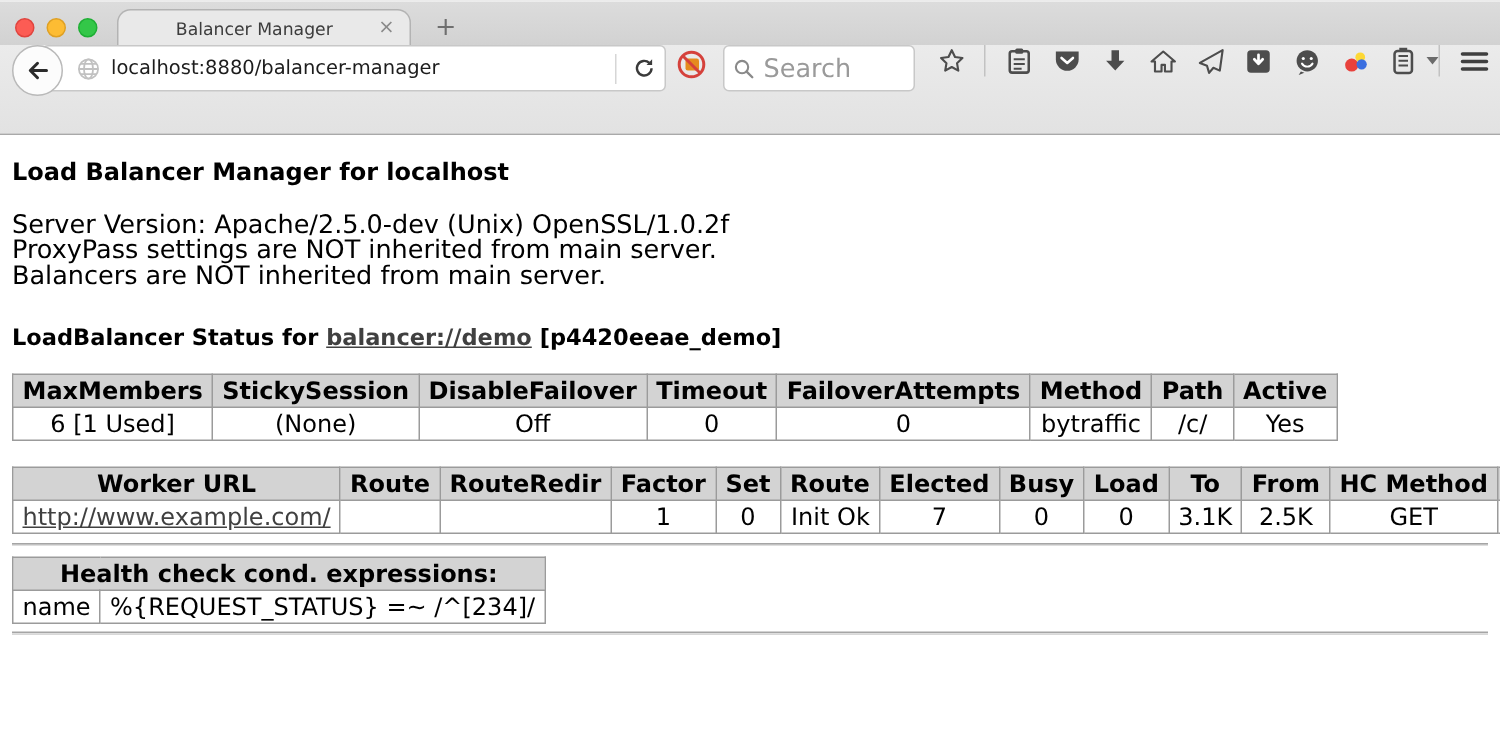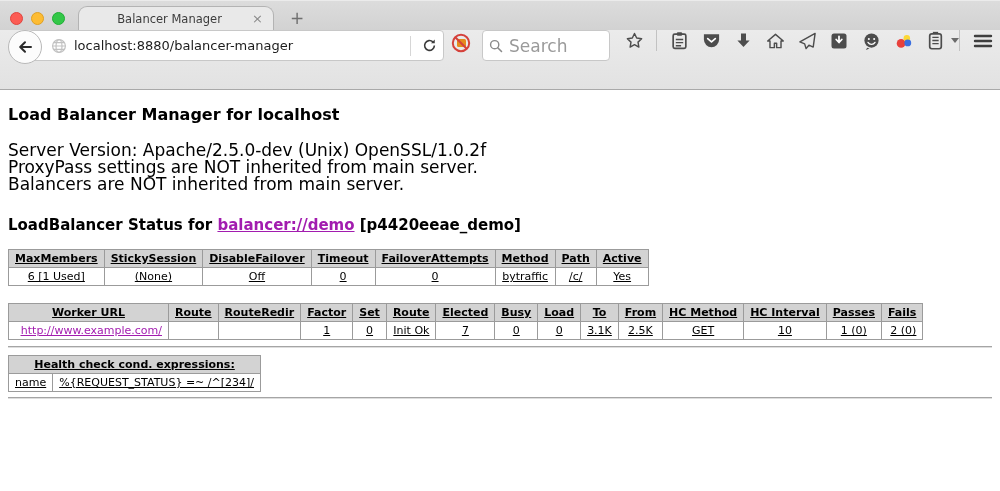--- a/index.html
+++ b/index.html
@@ -86,23 +86,23 @@
     border-left:4px solid transparent; border-right:4px solid transparent;
     border-top:5px solid #6b6b6b;
   }
   .right-group { margin-left:auto; display:flex; align-items:center; gap:13px; padding-right:2px; }
 
   
   .content { padding:0 8px; background:#fff; height:400px; overflow:hidden; color:#000; }
   h1.page-title { font-size:16px; margin:15px 0 18px 0; letter-spacing:0; }
   .info-line { font-size:17px; line-height:17px; }
   h3.status-heading { font-size:15px; margin:23px 0 15px 0; }
-  h3 a, td a { color:#a21caf; text-decoration:underline; }
-
-  table { border-collapse:collapse; font-size:11px; margin:0; border:1px solid #6f6f6f;text-decoration:underline; }
+  h3 a, td a { color:#404040; text-decoration:underline; }
+
+  table { border-collapse:collapse; font-size:16px; margin:0; border:1px solid #6f6f6f; }
   th, td { border:1px solid #9b9b9b; padding:1px 6px; text-align:center; height:18px; white-space:nowrap; }
   th { background:#d3d3d3; font-weight:bold; }
   td.left { text-align:right; }
   .balancer-table { margin-bottom:17px; }
   .worker-table { margin-bottom:6px; }
   .health-table { margin-top:7px; margin-bottom:5px; }
   .health-table td.expr { text-align:center;margin-top:34px; }
   hr.rule { border:none; height:2px; background:#a5a5a5; border-bottom:1px solid #dedede; margin:5px 0; }
 
   svg { display:block; }

